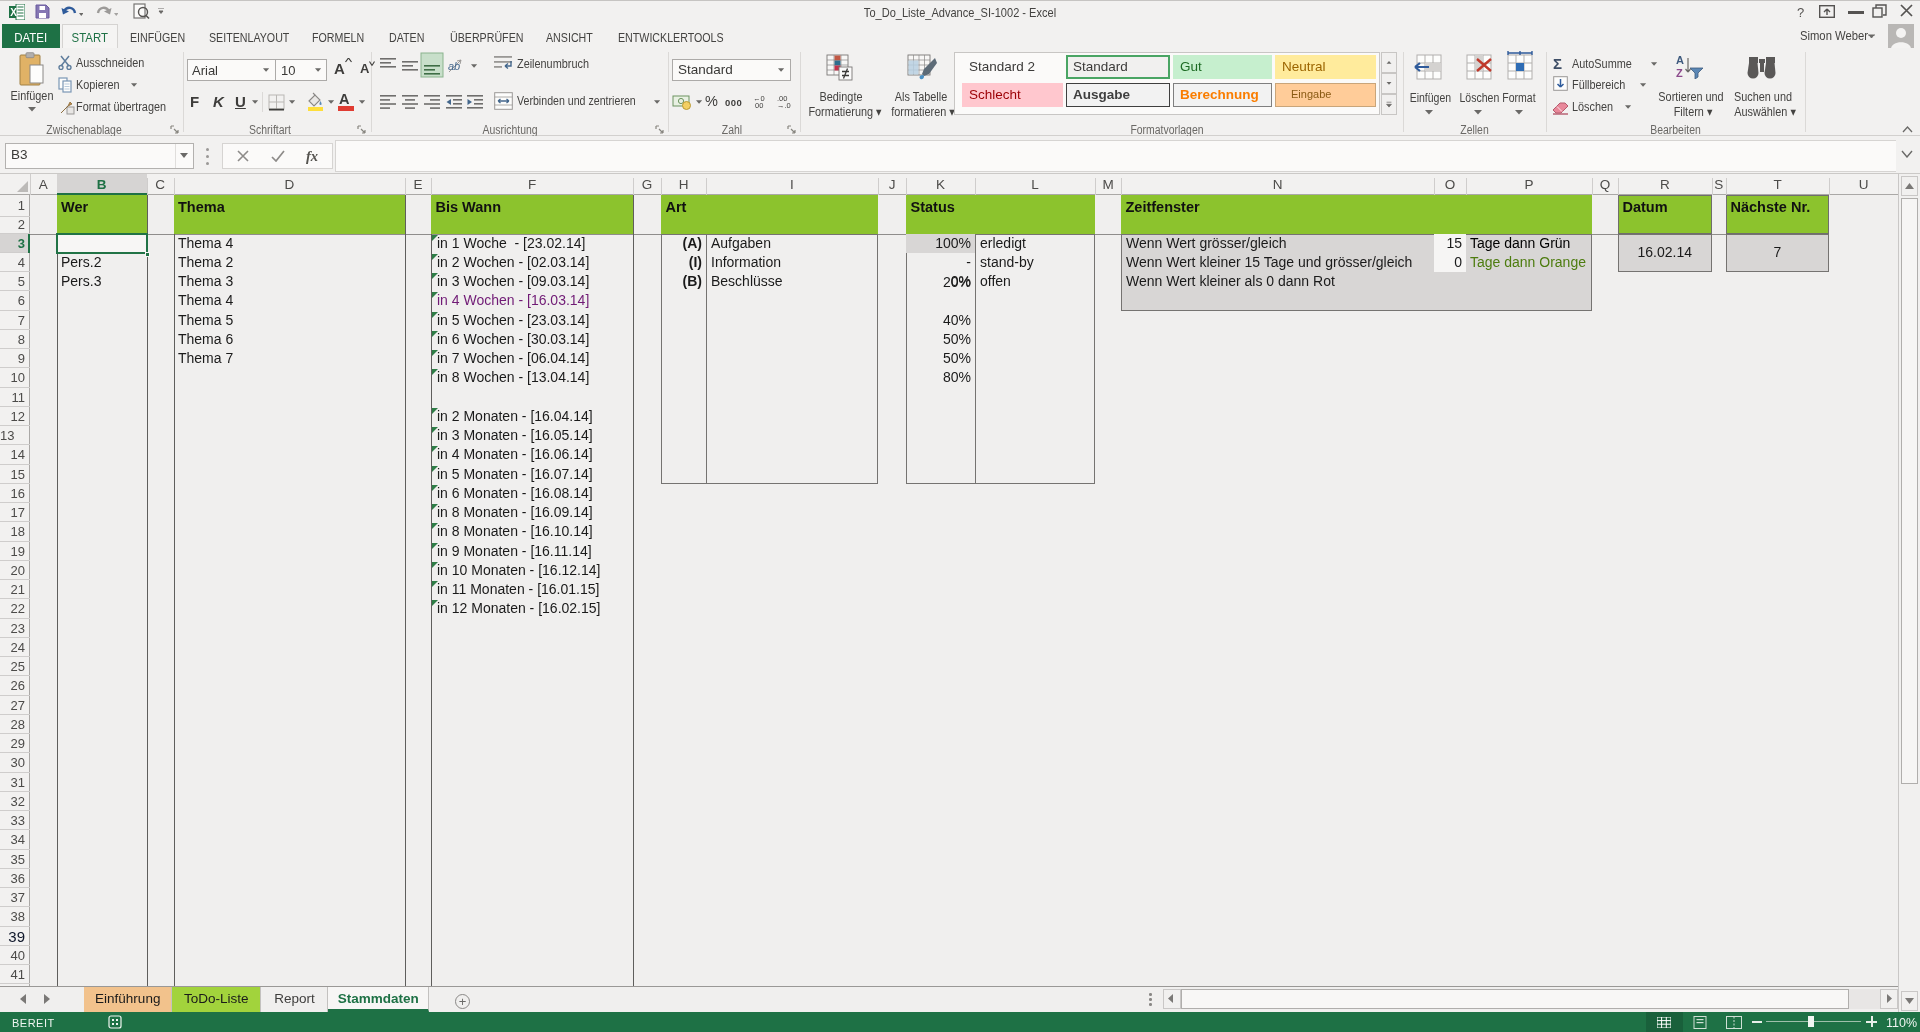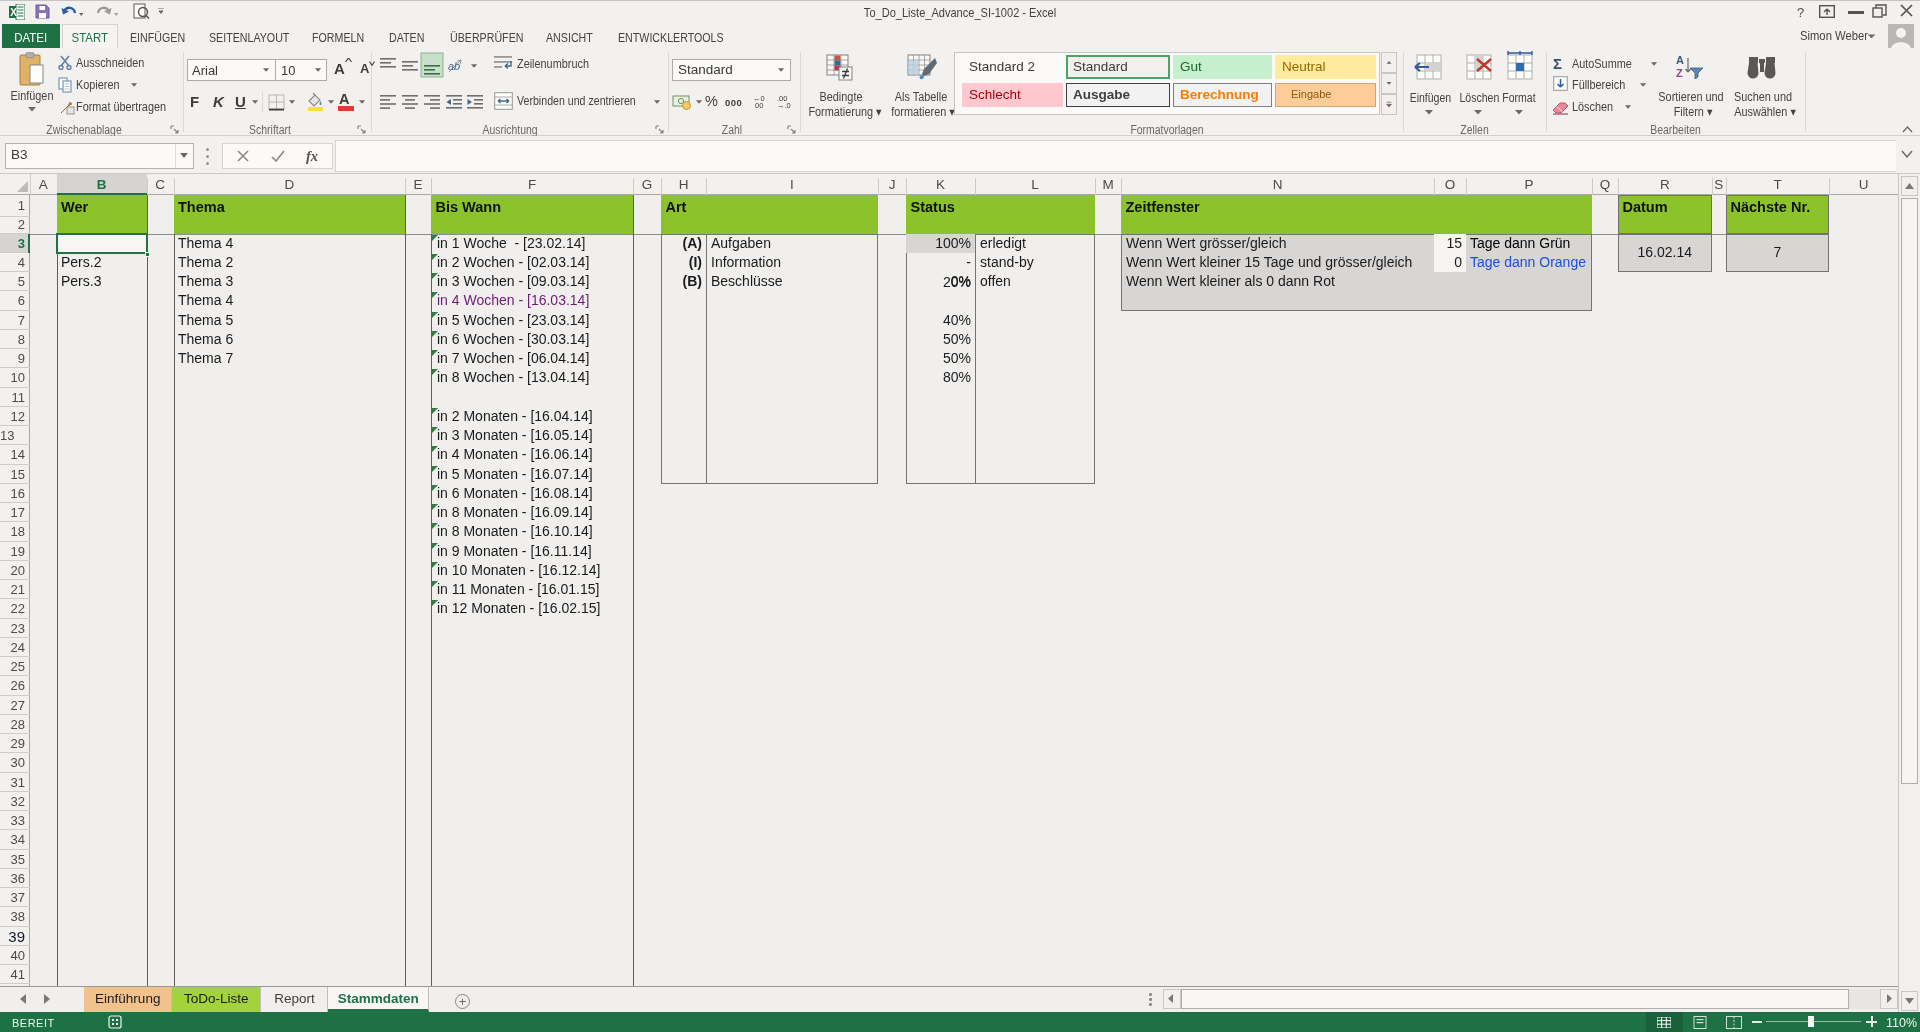--- a/index.html
+++ b/index.html
@@ -594,21 +594,21 @@
 <div style="position:absolute;left:980px;top:272.1px;font-size:14px;line-height:19.25px;color:#1a1a1a;">offen</div>
 <div style="position:absolute;left:1121px;top:233.6px;width:471px;height:77.00000000000003px;background:#d8d6d5;border:1px solid #757371;"></div>
 <div style="position:absolute;left:1126px;top:233.6px;font-size:14px;line-height:19.25px;color:#1a1a1a;white-space:nowrap;">Wenn Wert grösser/gleich</div>
 <div style="position:absolute;left:1126px;top:252.85px;font-size:14px;line-height:19.25px;color:#1a1a1a;white-space:nowrap;">Wenn Wert kleiner 15 Tage und grösser/gleich</div>
 <div style="position:absolute;left:1126px;top:272.1px;font-size:14px;line-height:19.25px;color:#1a1a1a;white-space:nowrap;">Wenn Wert kleiner als 0 dann Rot</div>
 <div style="position:absolute;left:1434px;top:233.6px;width:32px;height:19.25px;background:#f6f5f4;"></div>
 <div style="position:absolute;left:1434px;top:252.85px;width:32px;height:19.25000000000003px;background:#f6f5f4;"></div>
 <div style="position:absolute;left:1434px;top:233.6px;width:28px;text-align:right;font-size:14px;line-height:19.25px;color:#1a1a1a;">15</div>
 <div style="position:absolute;left:1434px;top:252.85px;width:28px;text-align:right;font-size:14px;line-height:19.25px;color:#1a1a1a;">0</div>
 <div style="position:absolute;left:1470px;top:233.6px;font-size:14px;line-height:19.25px;color:#000000;white-space:nowrap;">Tage dann Grün</div>
-<div style="position:absolute;left:1470px;top:252.85px;font-size:14px;line-height:19.25px;color:#1d4ed8;white-space:nowrap;">Tage dann Orange</div>
+<div style="position:absolute;left:1470px;top:252.85px;font-size:14px;line-height:19.25px;color:#4d7c0f;white-space:nowrap;">Tage dann Orange</div>
 <div style="position:absolute;left:1618px;top:233.6px;width:93.5px;height:38.50000000000003px;background:#d8d6d5;border:1px solid #757371;"></div>
 <div style="position:absolute;left:1618px;top:243px;width:93.5px;text-align:center;font-size:14px;line-height:18px;color:#1a1a1a;white-space:nowrap;">16.02.14</div>
 <div style="position:absolute;left:1726px;top:233.6px;width:103px;height:38.50000000000003px;background:#d8d6d5;border:1px solid #757371;"></div>
 <div style="position:absolute;left:1726px;top:243px;width:103px;text-align:center;font-size:14px;line-height:18px;color:#1a1a1a;white-space:nowrap;">7</div>
 <div style="position:absolute;left:61px;top:252.85px;font-size:14px;line-height:19.25px;color:#1a1a1a;">Pers.2</div>
 <div style="position:absolute;left:61px;top:272.1px;font-size:14px;line-height:19.25px;color:#1a1a1a;">Pers.3</div>
 <div style="position:absolute;left:178px;top:233.6px;font-size:14px;line-height:19.25px;color:#1a1a1a;">Thema 4</div>
 <div style="position:absolute;left:178px;top:252.85px;font-size:14px;line-height:19.25px;color:#1a1a1a;">Thema 2</div>
 <div style="position:absolute;left:178px;top:272.1px;font-size:14px;line-height:19.25px;color:#1a1a1a;">Thema 3</div>
 <div style="position:absolute;left:178px;top:291.35px;font-size:14px;line-height:19.25px;color:#1a1a1a;">Thema 4</div>

